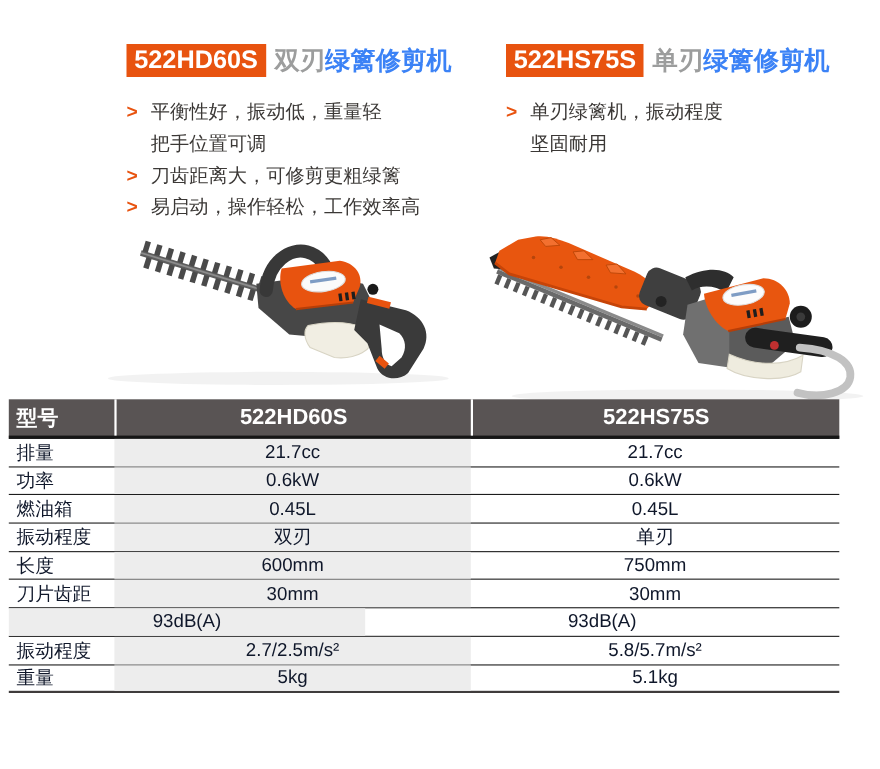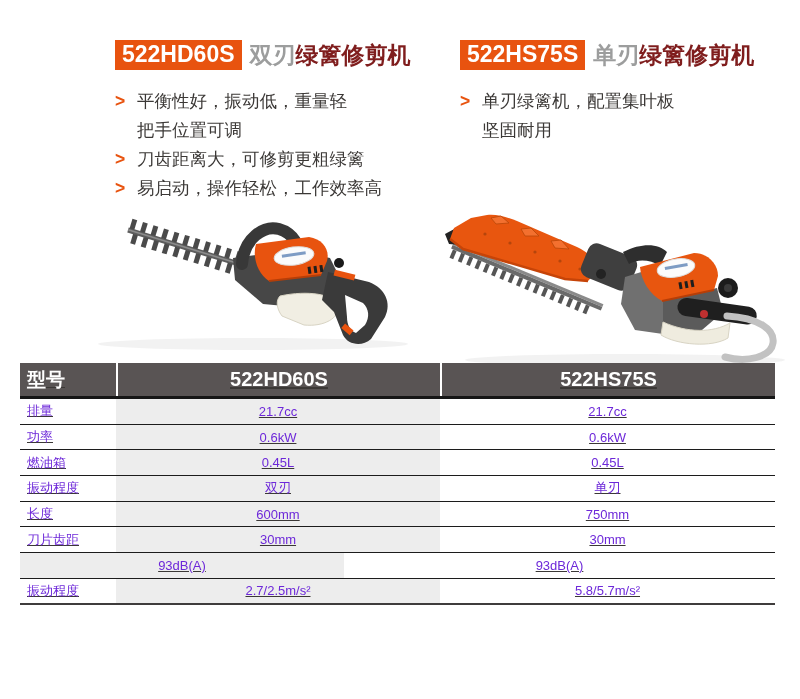--- a/index.html
+++ b/index.html
@@ -11,41 +11,41 @@
   .prod-col{position:absolute;top:40px;}
   .prod-col.left{left:115px;width:335px;}
   .prod-col.right{left:460px;width:330px;}
   .title-row{display:flex;align-items:center;height:30px;}
   .model-badge{
     background:#e8530f;color:#ffffff;font-weight:bold;font-size:23px;
     padding:1px 7px 2px 7px;line-height:27px;letter-spacing:0px;
   }
   .subtitle{font-weight:bold;font-size:23px;margin-left:8px;white-space:nowrap;}
   .subtitle .blade-type{color:#9c9d9d;}
-  .subtitle .category{color:#7f1d1d;}
+  .subtitle .category{color:#3b82f6;}
   
   .features{margin-top:17px;}
   .feature-line{display:flex;font-size:17.5px;line-height:29px;color:#3b3836;}
   .feature-line .marker{width:22px;color:#e8530f;font-weight:bold;flex:0 0 22px;}
   
   .prod-img{position:absolute;}
   .prod-img.left{left:28px;top:200px;}
   .prod-img.right{left:425px;top:192px;}
   
-  .spec-table{position:absolute;left:20px;top:363px;width:755px;text-decoration:underline;}
+  .spec-table{position:absolute;left:8px;top:363px;width:755px;}
   .thead{display:flex;height:33px;background:#595454;border-bottom:3px solid #161616;}
   .th{color:#ffffff;font-weight:bold;display:flex;align-items:center;}
   .th-label{width:96px;padding-left:7px;font-size:19px;box-sizing:border-box;}
   .th-val{text-align:center;font-size:20px;border-left:2px solid #ffffff;
           justify-content:center;box-sizing:border-box;}
   .th-val.c2{width:324px;}
   .th-val.c3{flex:1;}
   .tr{display:flex;height:25.7px;border-bottom:1px solid #1c1c1c;box-sizing:border-box;}
   .tr:last-child{border-bottom:2.5px solid #3f3c3c;}
-  .td{display:flex;align-items:center;font-size:13px;color:#6d28d9;box-sizing:border-box;}
+  .td{display:flex;align-items:center;font-size:17px;color:#0f172a;box-sizing:border-box;}
   .td.lbl{width:96px;padding-left:7px;}
   .td.mid{width:324px;background:#ededed;justify-content:center;}
   .td.rgt{flex:1;justify-content:center;}
 </style>
 </head>
 <body>
 
 <div class="canvas">
 
   <div class="prod-col left">
@@ -74,21 +74,21 @@
   </div>
 
   <div class="prod-col right">
     <div class="title-row">
       <span class="model-badge">522HS75S</span>
       <span class="subtitle"><span class="blade-type">单刃</span><span class="category">绿篱修剪机</span></span>
     </div>
     <div class="features">
       <div class="feature-line">
         <span class="marker">&gt;</span>
-        <span>单刃绿篱机，配置集叶板</span>
+        <span>单刃绿篱机，振动程度</span>
       </div>
       <div class="feature-line">
         <span class="marker"></span>
         <span>坚固耐用</span>
       </div>
     </div>
   </div>
 
   <svg class="prod-img left" width="400" height="155" viewBox="0 0 400 155">
     <ellipse cx="225" cy="144" rx="155" ry="6" fill="#000000" opacity="0.05"></ellipse>
@@ -256,16 +256,21 @@
       </div>
       <div class="tr">
         <div class="td mid">93dB(A)</div>
         <div class="td rgt">93dB(A)</div>
       </div>
       <div class="tr">
         <div class="td lbl">振动程度</div>
         <div class="td mid">2.7/2.5m/s²</div>
         <div class="td rgt">5.8/5.7m/s²</div>
       </div>
+      <div class="tr">
+        <div class="td lbl">重量</div>
+        <div class="td mid">5kg</div>
+        <div class="td rgt">5.1kg</div>
+      </div>
     </div>
   </div>
 
 </div>
 
 </body></html>

